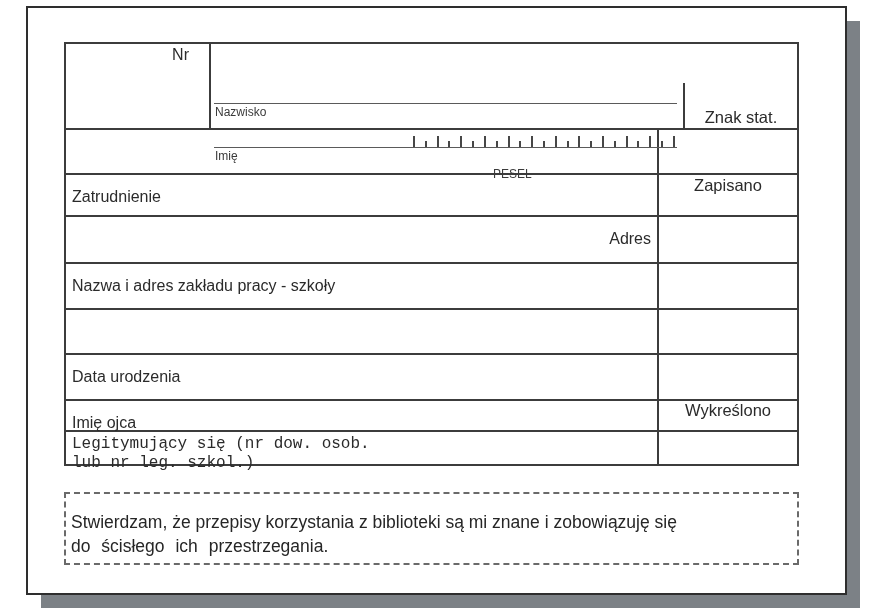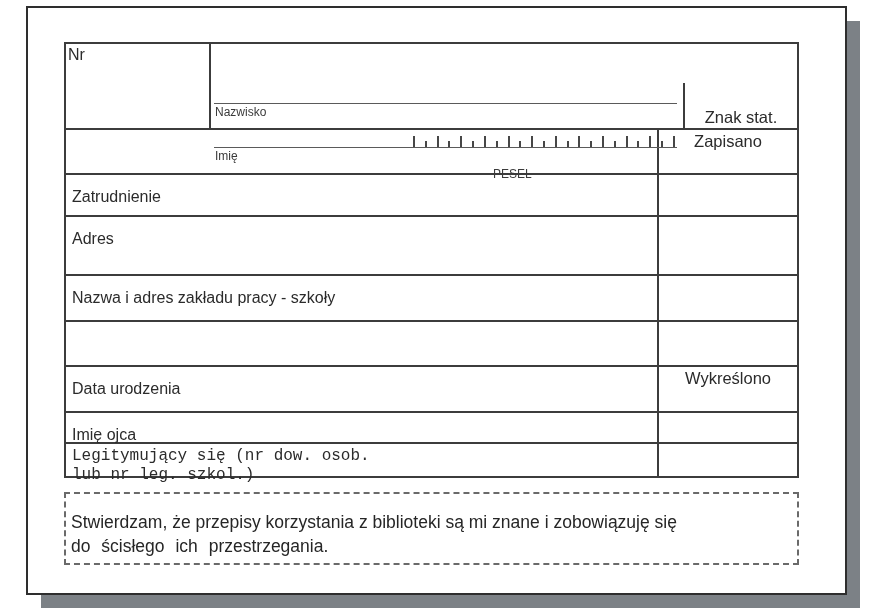--- a/index.html
+++ b/index.html
@@ -12,45 +12,45 @@
     box-shadow:14px 14px 0 -1px #7c8186;
   }
 
   .tbl {
     position:absolute; left:36px; top:34px; width:735px;
     border:2px solid #3c3c3c; background:#fff;
   }
   .row { display:flex; border-top:2px solid #3c3c3c; }
   .row:first-child { border-top:none; }
   .cell-left  { flex:1; border-right:2px solid #3c3c3c; padding:12px 6px; font-size:16px; line-height:20px; }
-  .cell-right { width:138px; font-size:16.5px; text-align:center; padding-top:2px; }
+  .cell-right { width:138px; font-size:16.5px; text-align:center; padding-top:2px;margin-top:44px; }
 
   
   .row-header { height:84px; }
-  .cell-nr   { width:145px; border-right:2px solid #3c3c3c; padding:2px 2px; font-size:16px; }
+  .cell-nr   { width:145px; border-right:2px solid #3c3c3c; padding:2px 20px; font-size:16px;text-align:right; }
   .cell-name { flex:1; border-right:2px solid #3c3c3c; position:relative;margin-top:39px; }
   .cell-znak { width:112px; display:flex; align-items:flex-end; justify-content:center;
                font-size:16.5px; padding-bottom:1px; }
 
   .writein-line { position:absolute; left:3px; right:6px; border-top:1.5px solid #5a5a5a; }
   .line-nazwisko { top:20px; }
   .line-imie     { top:64px; }
   .mini-label { position:absolute; font-size:12px; color:#3a3a3a; }
   .lbl-nazwisko { left:4px; top:22px; }
   .lbl-imie     { left:4px; top:66px; }
   .lbl-pesel    { left:282px; top:84px; }
 
   .comb { position:absolute; right:8px; top:53px; width:262px; height:11px;
           display:flex; justify-content:space-between; align-items:flex-end; }
   .comb .tick { width:2px; background:#474747; display:block; }
   .comb .tall  { height:11px; }
   .comb .short { height:6px; }
 
   
-  .r1 { height:45px; } .r2 { height:42px; } .r3 { height:59px; }
+  .r1 { height:45px; } .r2 { height:42px; } .r3 { height:47px;text-align:right; }
   .r4 { height:46px; } .r5 { height:45px; } .r6 { height:46px; }
   .r7 { height:31px; } .r8 { height:34px;font-family:Liberation Mono, monospace; }
   .two-line { line-height:19px; padding-top:3px; }
 
   .statement {
     position:absolute; left:36px; top:484px; width:735px;
     border:2px dashed #6a6a6a; padding:16px 5px 5px 5px;
     font-size:17.5px; line-height:24px; color:#262626;
   }
   .statement .l2 { word-spacing:6px; }

